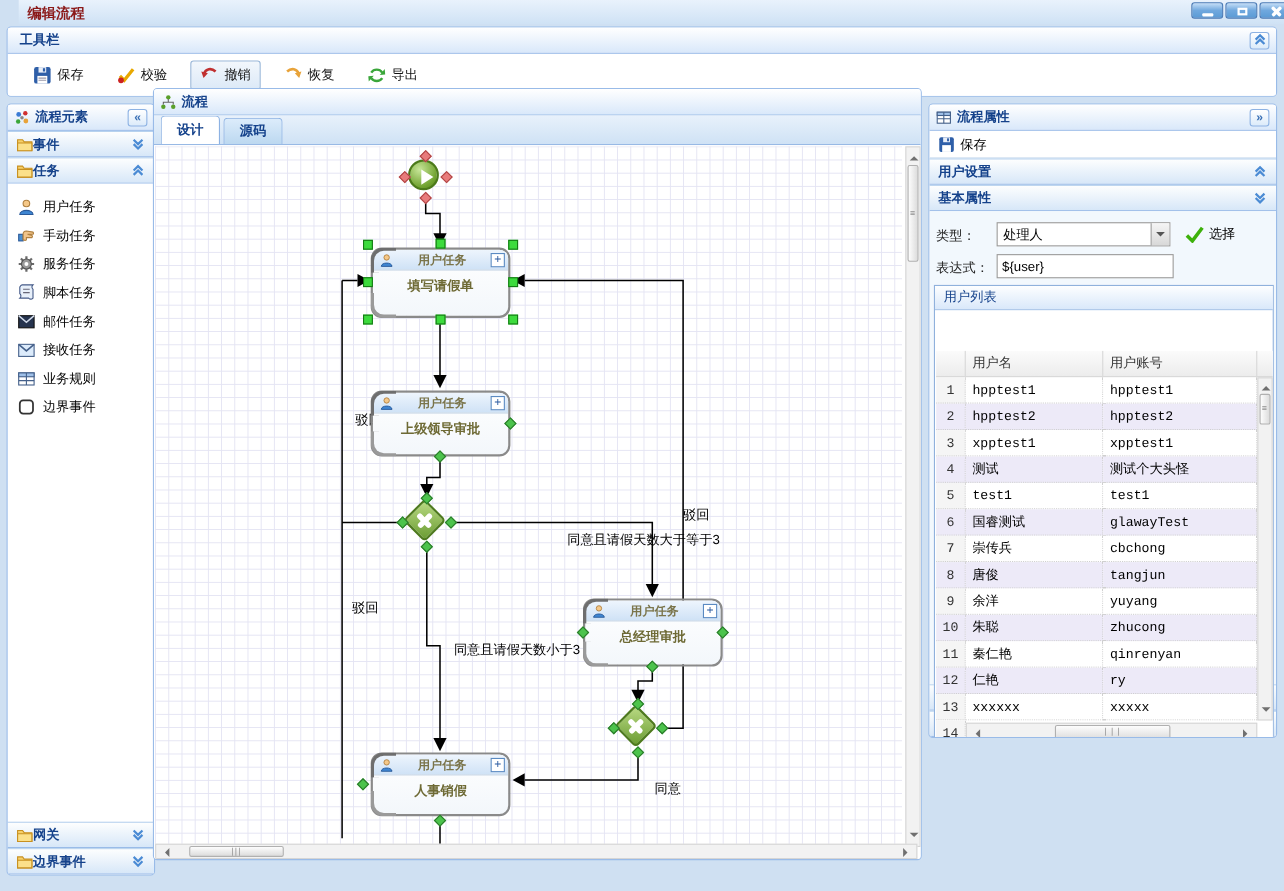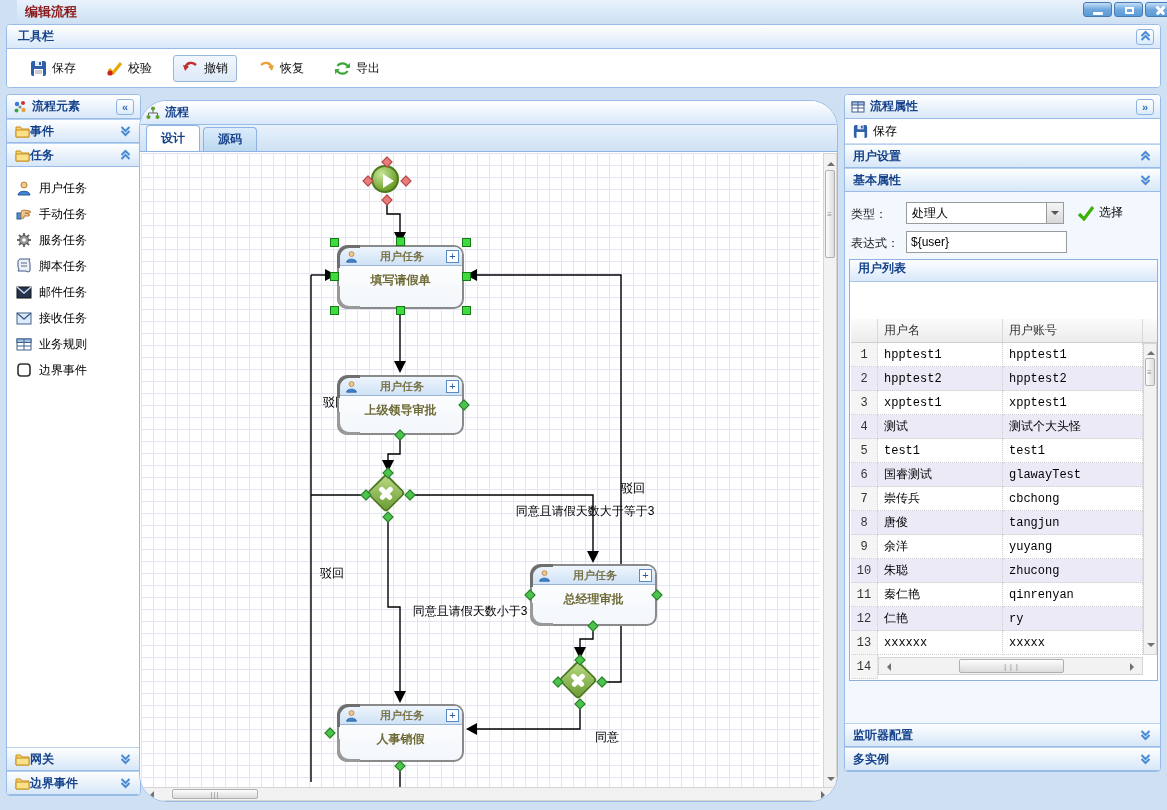--- a/index.html
+++ b/index.html
@@ -39,21 +39,21 @@
     border:1px solid transparent; border-radius:3px; cursor:pointer; color:#111; }
   .tool-btn.pressed { border:1px solid #98b6d8; background:linear-gradient(#f2f7fc,#dcE9f7); }
   .ticon { width:17px; height:17px; display:inline-block; }
 
   
   .palette { left:6px; top:94px; width:135px; height:702px; display:flex; flex-direction:column; }
   .palette-items { flex:1; background:#fff; overflow:hidden; padding-top:8px; }
   .pal-item { display:flex; align-items:center; gap:7px; height:26px; padding-left:9px; cursor:pointer; color:#000; }
 
   
-  .designer { left:139px; top:100px; width:699px; height:702px; display:flex; flex-direction:column;border-radius:28px; }
+  .designer { left:139px; top:80px; width:699px; height:702px; display:flex; flex-direction:column; }
   .tabstrip { height:27px; background:linear-gradient(#e8f1fb,#cfe2f5); border-bottom:1px solid #8db2e3;
     display:flex; align-items:flex-end; padding-left:6px; gap:3px; }
   .tab { height:24px; padding:0 14px; border:1px solid #8db2e3; border-bottom:none; border-radius:4px 4px 0 0;
     display:flex; align-items:center; color:#15428b; font-weight:bold; cursor:pointer;
     background:linear-gradient(#dcecfb,#bcd8f0); }
   .tab.active { background:#fff; height:26px; }
   .canvas-wrap { flex:1; position:relative; background:#fff; }
   .canvas { position:absolute; left:1px; top:1px; width:679px; height:638px; background:#fff; overflow:hidden;
     background-image:linear-gradient(#e4e4f3 1px,transparent 1px),linear-gradient(90deg,#e4e4f3 1px,transparent 1px);
     background-size:12px 12px; }
@@ -98,37 +98,37 @@
   .gateway:before { left:4px; top:10px; width:16px; height:5px; }
   .gateway:after { left:10px; top:4px; width:5px; height:16px; }
 
   .port { position:absolute; width:8px; height:8px; transform:rotate(45deg);
     background:#4cc34c; border:1px solid #2a7a2a; z-index:4; cursor:crosshair; }
   .port.pink { background:#e87b7b; border-color:#b04545; }
   .handle { position:absolute; width:9px; height:9px; background:#3ddb3d; border:1px solid #157a15; z-index:5; cursor:nwse-resize; }
   .elabel { position:absolute; transform:translate(-50%,-50%); white-space:nowrap; color:#000; z-index:2; cursor:default; }
 
   
-  .props { left:844px; top:94px; width:317px; height:678px; display:flex; flex-direction:column; }
+  .props { left:844px; top:94px; width:317px; height:577px; display:flex; flex-direction:column; }
   .props-toolbar { height:25px; background:#fff; border-bottom:1px solid #cfdef0; display:flex; align-items:center; padding-left:8px; gap:5px; cursor:pointer; }
   .props-body { position:relative; flex:1; background:#f2f8fd; }
   .frm-label { position:absolute; color:#222; }
   .selectbox { position:absolute; height:22px; border:1px solid #9a9a9a; background:#fff; display:flex; align-items:center; cursor:pointer; }
   .selectbox .sel-text { flex:1; padding-left:5px; }
   .selectbox .sel-arrow { width:17px; height:100%; border-left:1px solid #9a9a9a;
     background:linear-gradient(#f5f5f5,#d8d8d8); position:relative; }
   .selectbox .sel-arrow:after { content:''; position:absolute; left:4px; top:8px;
     border:4px solid transparent; border-top-color:#555; }
   .txtinput { position:absolute; height:22px; border:1px solid #9a9a9a; background:#fff; padding:0 4px; font-size:12px; font-family:inherit; }
   .choose { position:absolute; display:flex; align-items:center; gap:4px; cursor:pointer; }
 
   .userlist { position:absolute; left:4px; top:67px; width:309px; height:422px;
     border:1px solid #8fb1dc; background:#fff; }
   .ul-hd { height:22px; background:linear-gradient(#fdfeff,#d9e8fa); border-bottom:1px solid #a9c5e8;
-    display:flex; padding-left:8px; color:#15428b; font-weight:bold; }
+    display:flex; align-items:center; padding-left:8px; color:#15428b; font-weight:normal; }
   .ul-search { position:absolute; left:0; top:22px; width:100%; height:36px; background:#fbfdfe; border-bottom:1px solid #dde8f4; }
   .ul-search input { position:absolute; left:100px; top:7px; width:132px; height:22px; border:1px solid #9a9a9a; padding:0 4px; font-family:inherit; }
   .searchbtn { position:absolute; left:244px; top:9px; display:flex; align-items:center; gap:4px; cursor:pointer; color:#222; }
 
   .utable { position:absolute; left:1px; top:59px; width:306px; height:360px; background:#fff;font-family:Liberation Mono, monospace; }
   .thead { position:absolute; left:0; top:0; width:100%; height:24px; background:linear-gradient(#fbfbfb,#ececec);
     border-bottom:1px solid #d0d0d0; display:flex; }
   .th { border-right:1px solid #d8d8d8; display:flex; align-items:center; padding-left:6px; color:#333; }
   .trows { position:absolute; left:0; top:24px; width:292px; height:312px; overflow:hidden; }
   .trow { display:flex; height:24px; }

